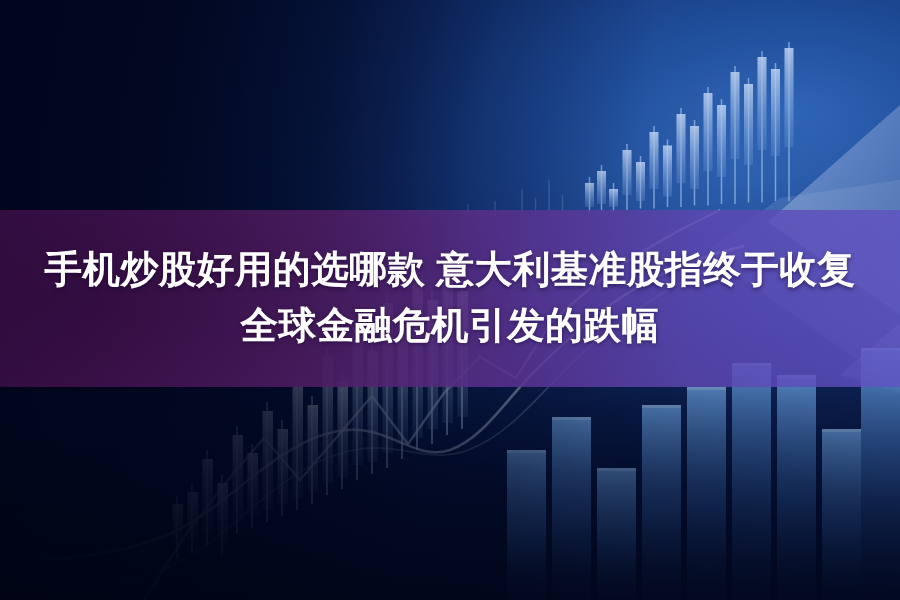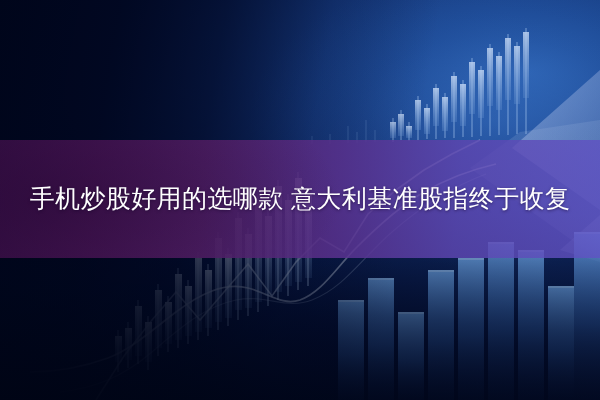--- a/index.html
+++ b/index.html
@@ -85,21 +85,21 @@
     height: 118px;
     display: flex;
     flex-direction: column;
     align-items: center;
     justify-content: center;
     gap: 4px;
   }
   .headline .line {
     color: #ffffff;
     font-size: 25px;
-    font-weight: normal;
+    font-weight: bold;
     line-height: 1.34;
     letter-spacing: 0.4px;
     white-space: nowrap;
     text-shadow: 0 1px 3px rgba(20,0,40,0.55);
   }
 </style>
 </head>
 <body>
 
 <div id="banner">
@@ -271,15 +271,16 @@
   </svg>
 
   <div class="bg-deepen-left"></div>
   <div class="bg-deepen-bottom"></div>
 
   <div class="band"></div>
   <div class="band-tint"></div>
 
   <div class="headline">
     <div class="line">手机炒股好用的选哪款 意大利基准股指终于收复</div>
+    <div class="line">全球金融危机引发的跌幅</div>
   </div>
 
 </div>
 
 </body></html>

